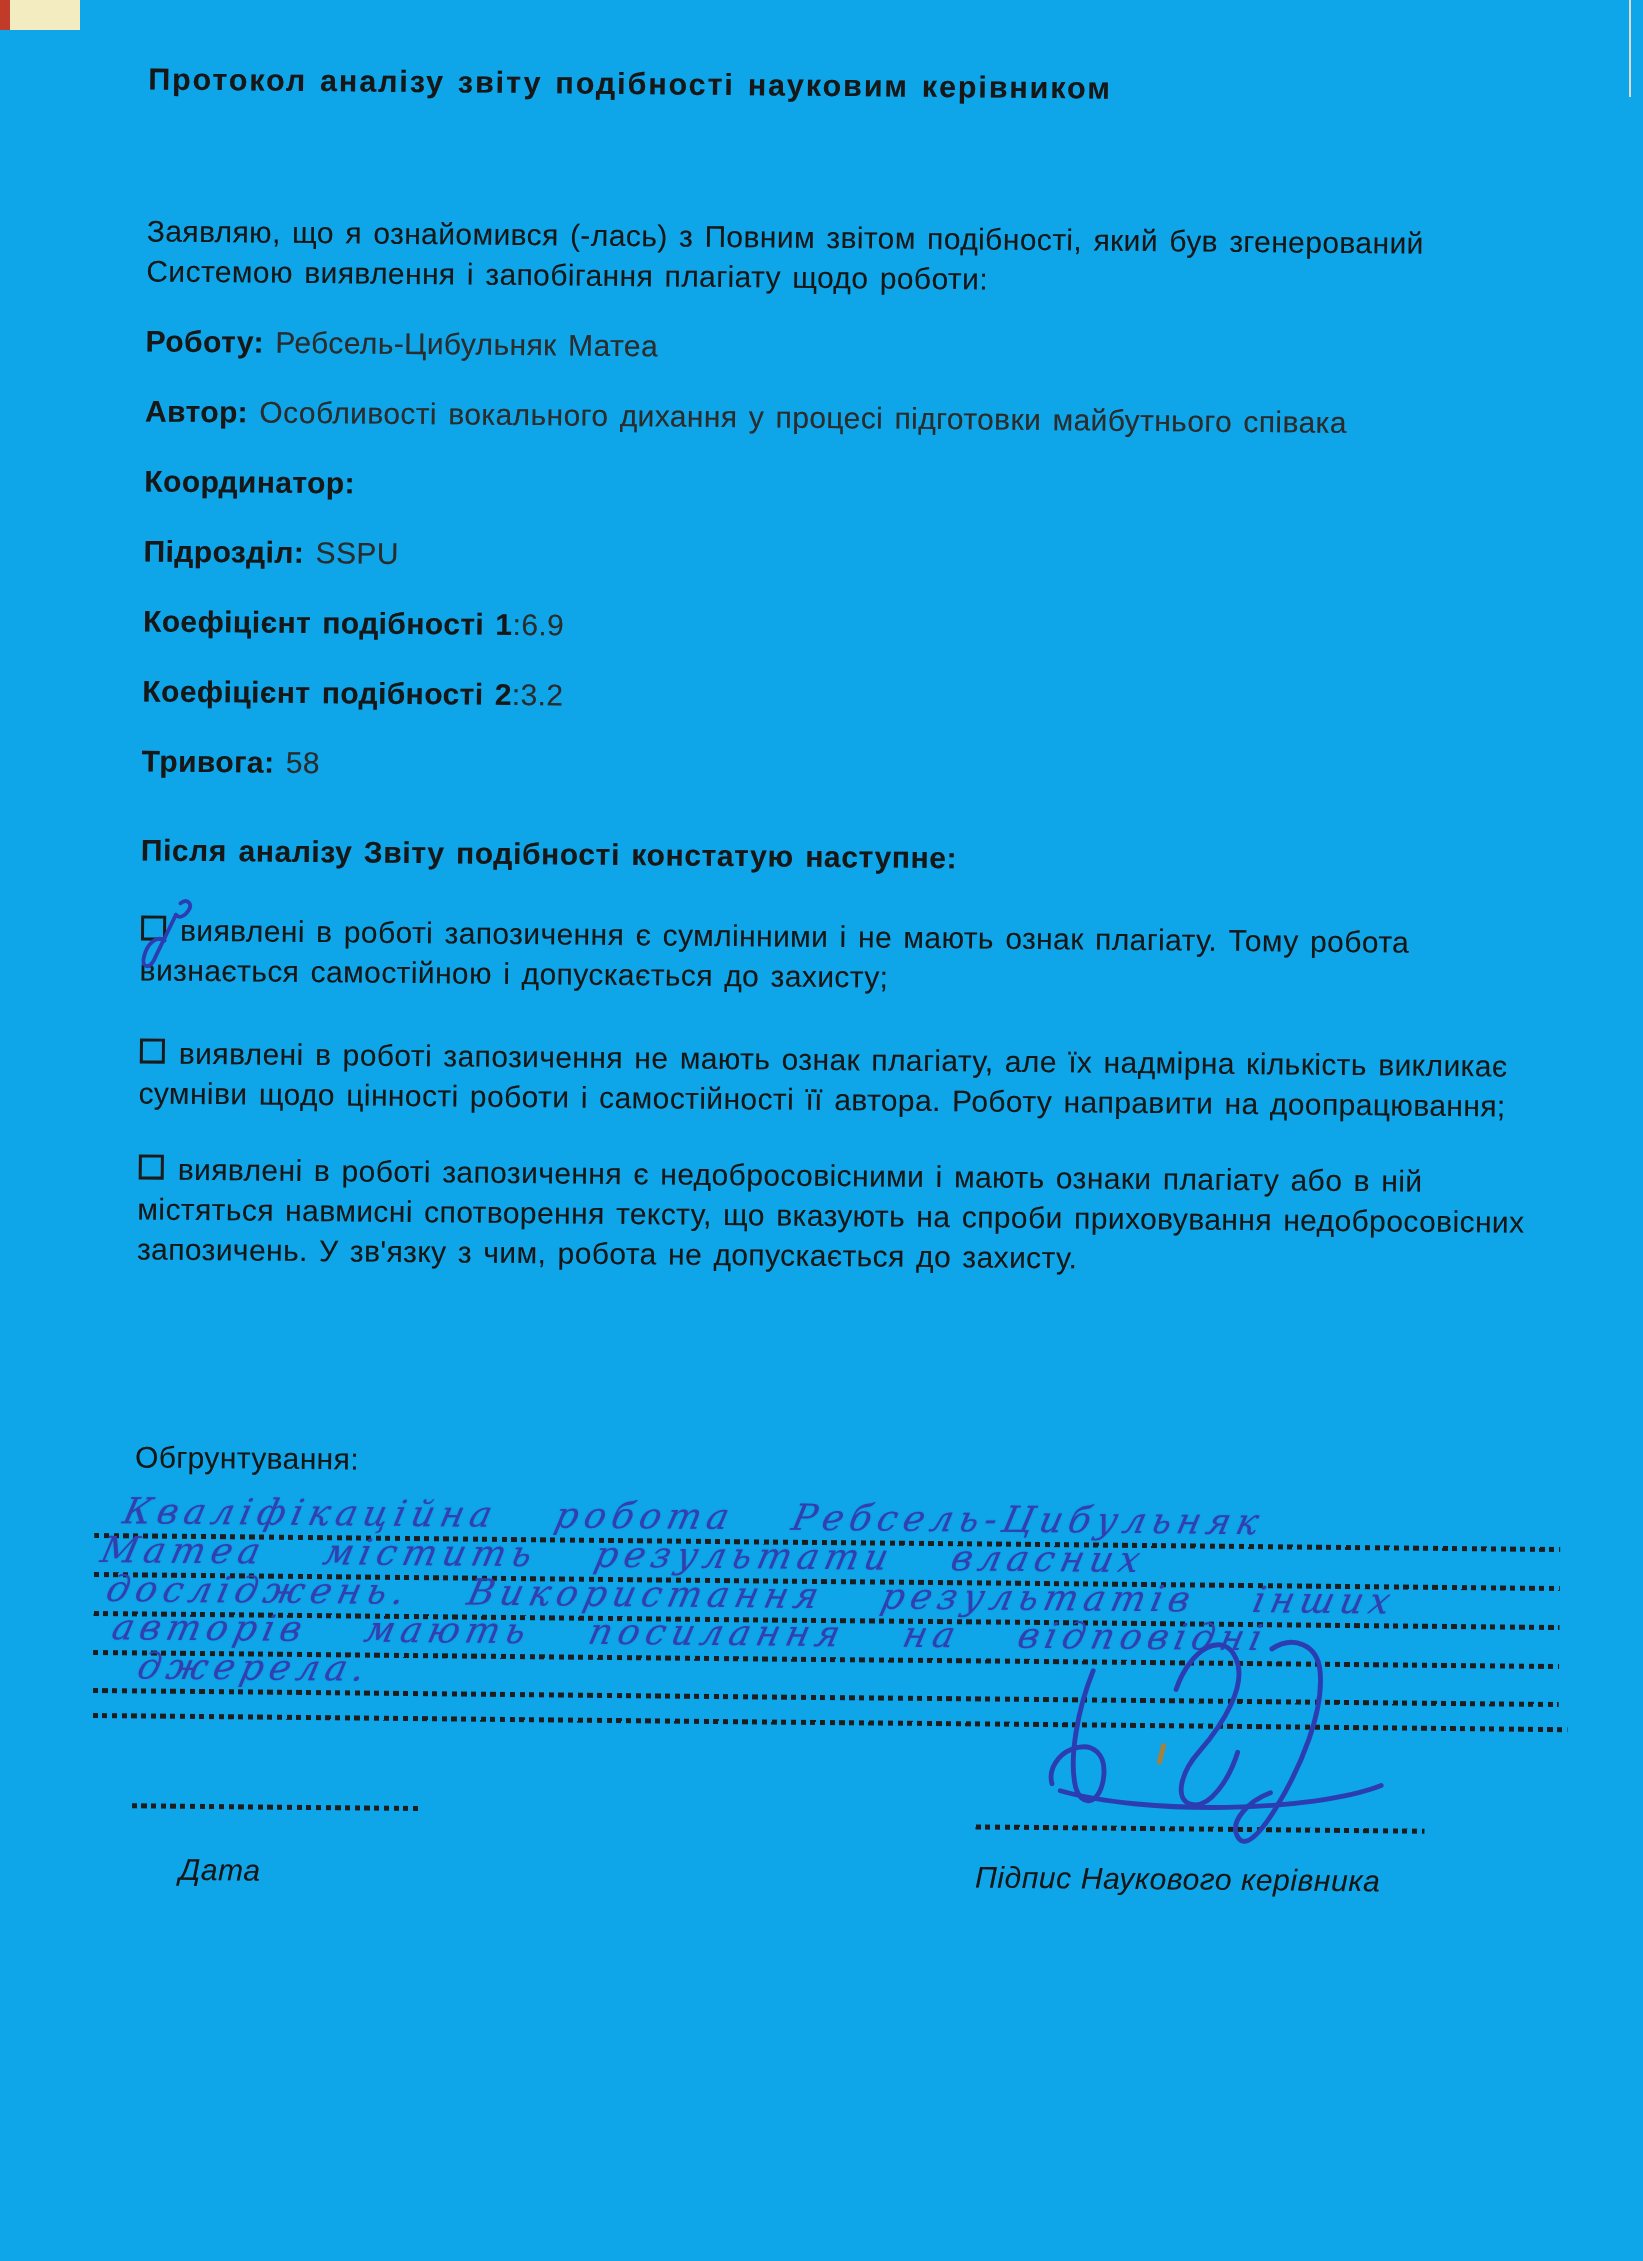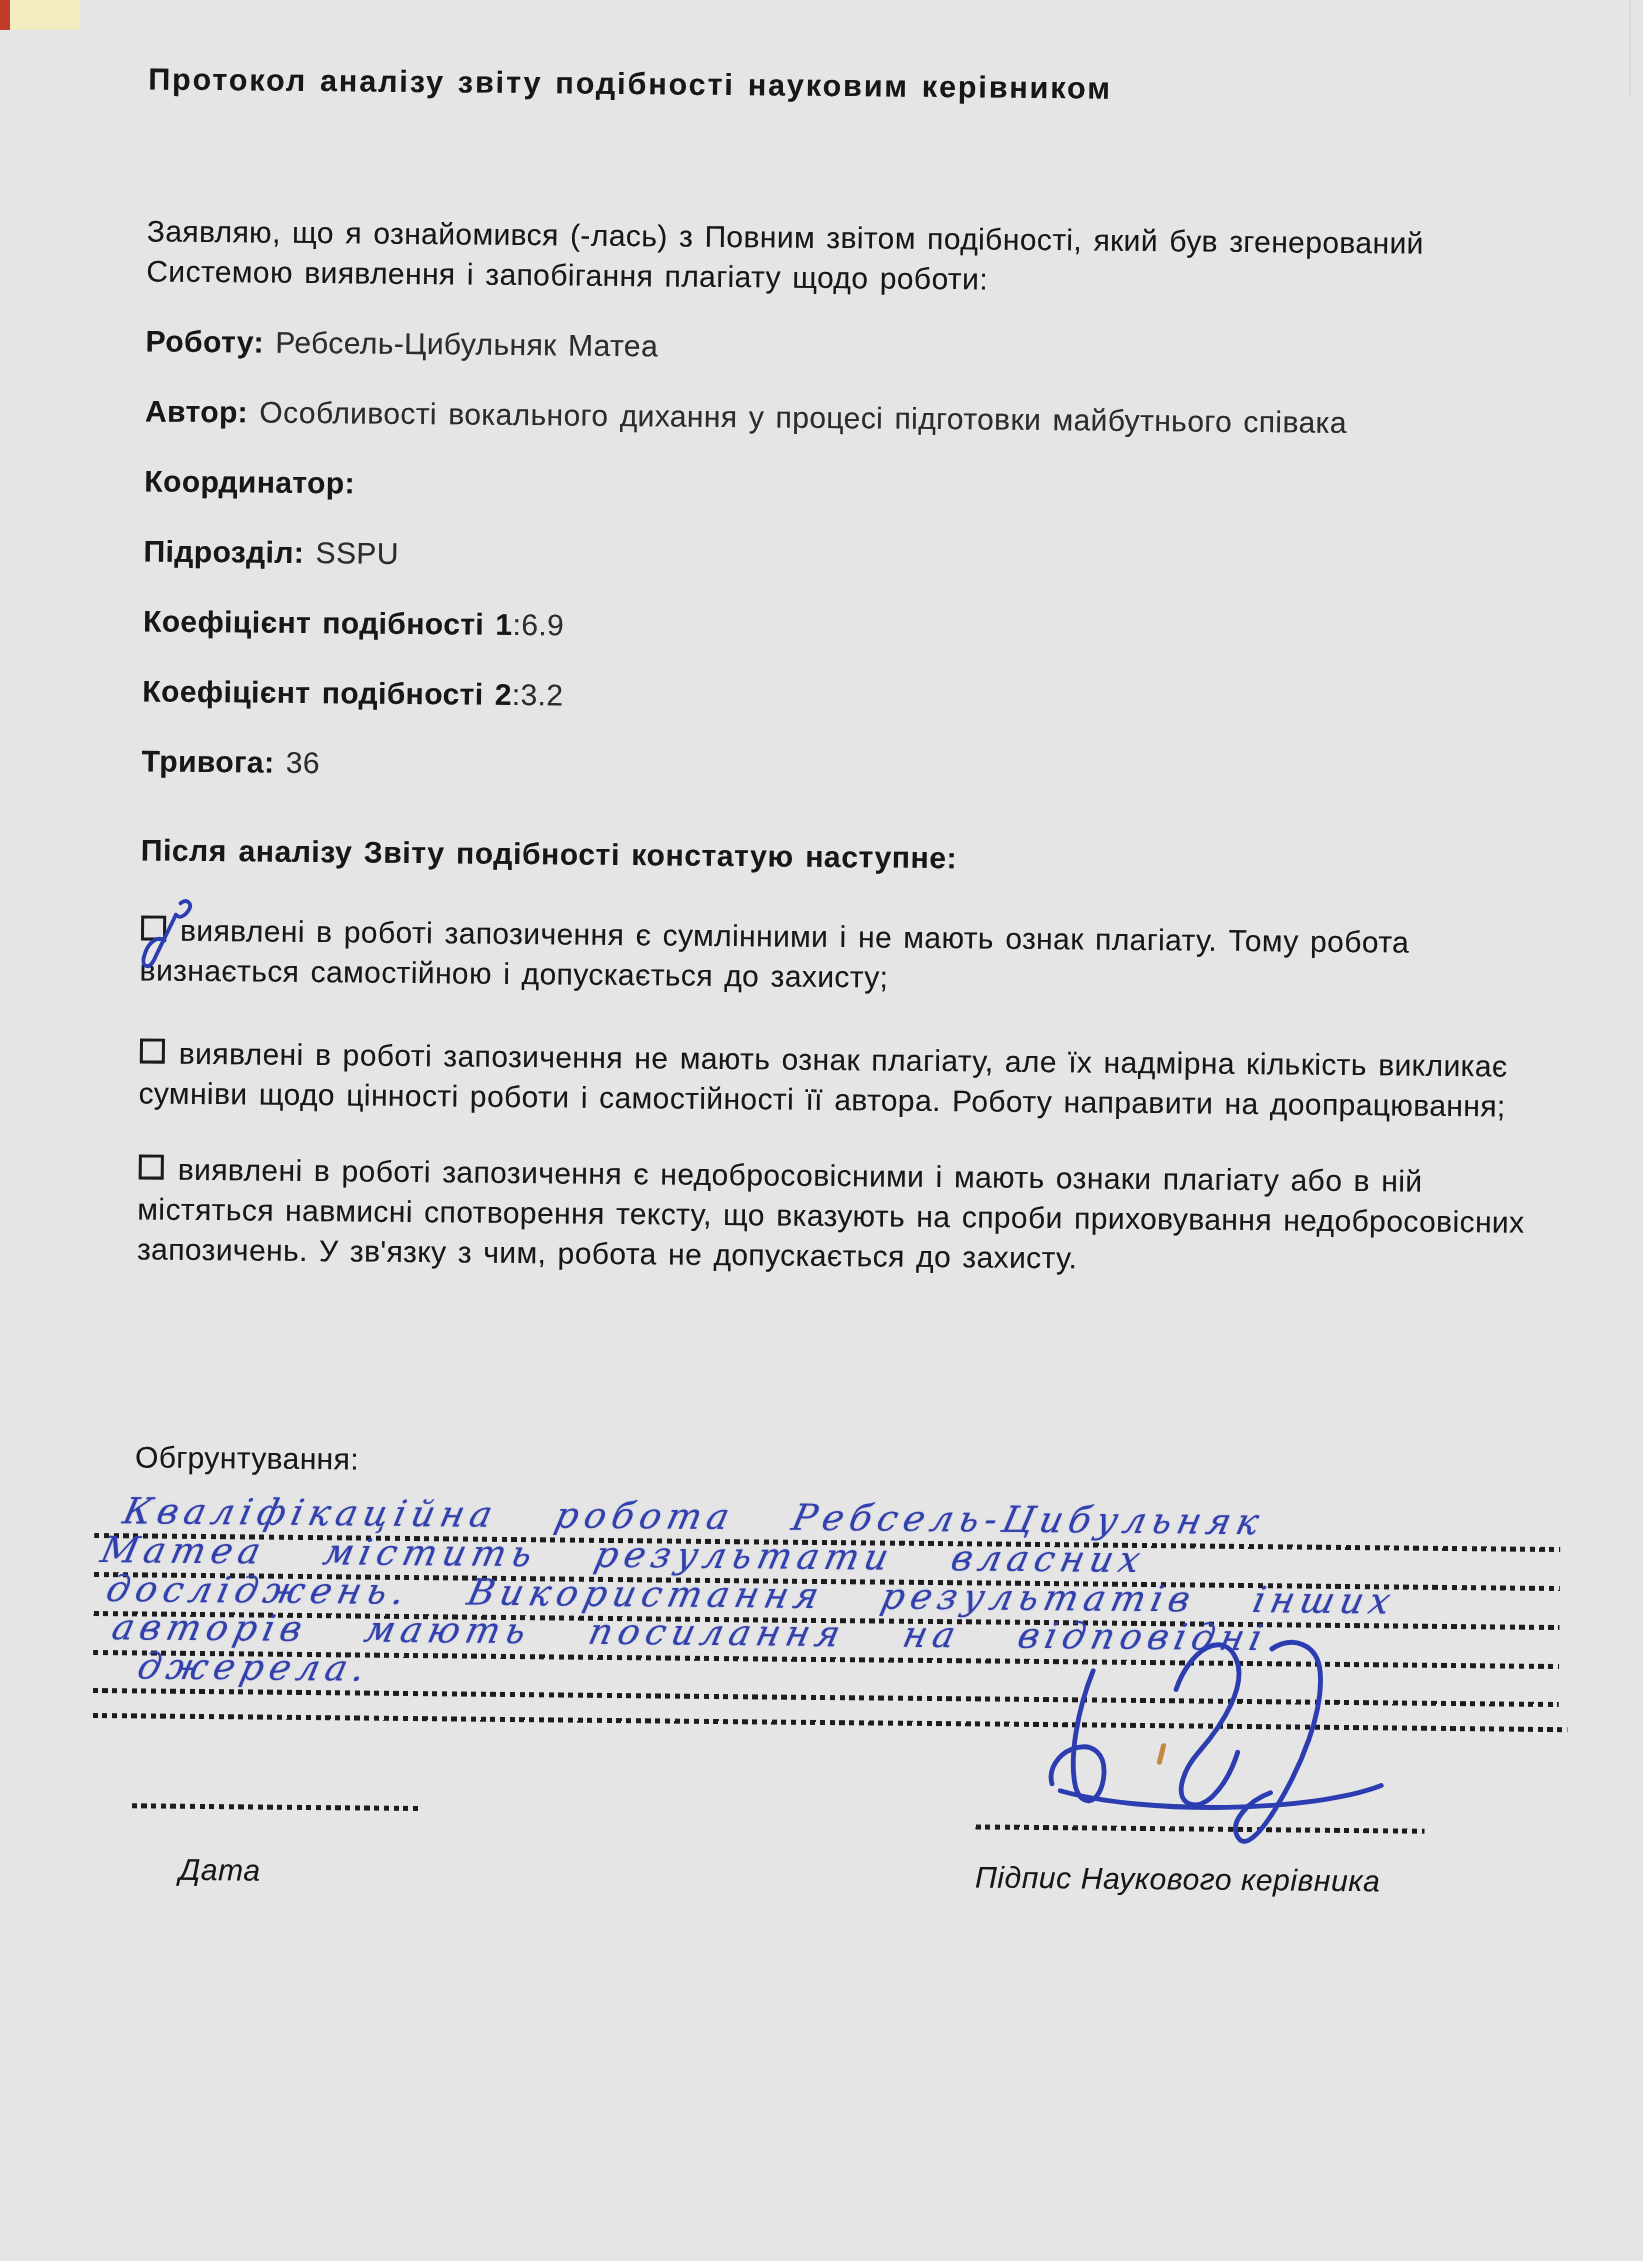--- a/index.html
+++ b/index.html
@@ -1,19 +1,19 @@
 <!DOCTYPE html>
 <html lang="uk" style="font-size:10.4px"><head>
 <meta charset="utf-8">
 <style>
   html,body{margin:0;padding:0;background:#9a9a9a;}
   .page{
     position:relative;
     width:1643px;height:2261px;
-    background:#e5e5e5;
+    background:#0ea5e9;
     overflow:hidden;
     font-family:"Liberation Sans", sans-serif;
     color:#171717;
   }
   
   .art-yellow{position:absolute;left:0;top:0;width:80px;height:30px;background:#f3ecc0;}
   .art-red{position:absolute;left:0;top:0;width:9.7px;height:30px;background:#c23a28;}
   .art-rightline{position:absolute;left:1629px;top:0;width:1.9px;height:97px;background:#dddbd2;}
   .art-orange{position:absolute;left:1159px;top:1743px;width:5.2px;height:22px;background:#bd7a22;border-radius:2.6px;transform:rotate(14deg);opacity:.85;}
 
@@ -88,21 +88,21 @@
       <p class="field"><span class="b">Автор:</span> <span class="val">Особливості вокального дихання у процесі підготовки майбутнього співака</span></p>
 
       <p class="field"><span class="b">Координатор:</span> <span class="val"></span></p>
 
       <p class="field"><span class="b">Підрозділ:</span> <span class="val">SSPU</span></p>
 
       <p class="field"><span class="b">Коефіцієнт подібності 1</span><span class="val">:6.9</span></p>
 
       <p class="field"><span class="b">Коефіцієнт подібності 2</span><span class="val">:3.2</span></p>
 
-      <p class="field"><span class="b">Тривога:</span> <span class="val">36</span></p>
+      <p class="field"><span class="b">Тривога:</span> <span class="val">58</span></p>
 
       <p class="heading">Після аналізу Звіту подібності констатую наступне:</p>
 
       <p class="option" style="margin:40px 0 0 0;">
         <span class="cbox">
           <svg class="checkmark" viewBox="0 0 96 118">
             <path class="ink" stroke-width="6" d="M70,10 C80,2 90,10 82,22 C76,31 68,34 63,28"></path>
             <path class="ink" stroke-width="6" d="M63,28 C52,52 38,80 30,98 C22,114 10,110 14,94 C19,72 34,60 46,68"></path>
           </svg>
         </span>

